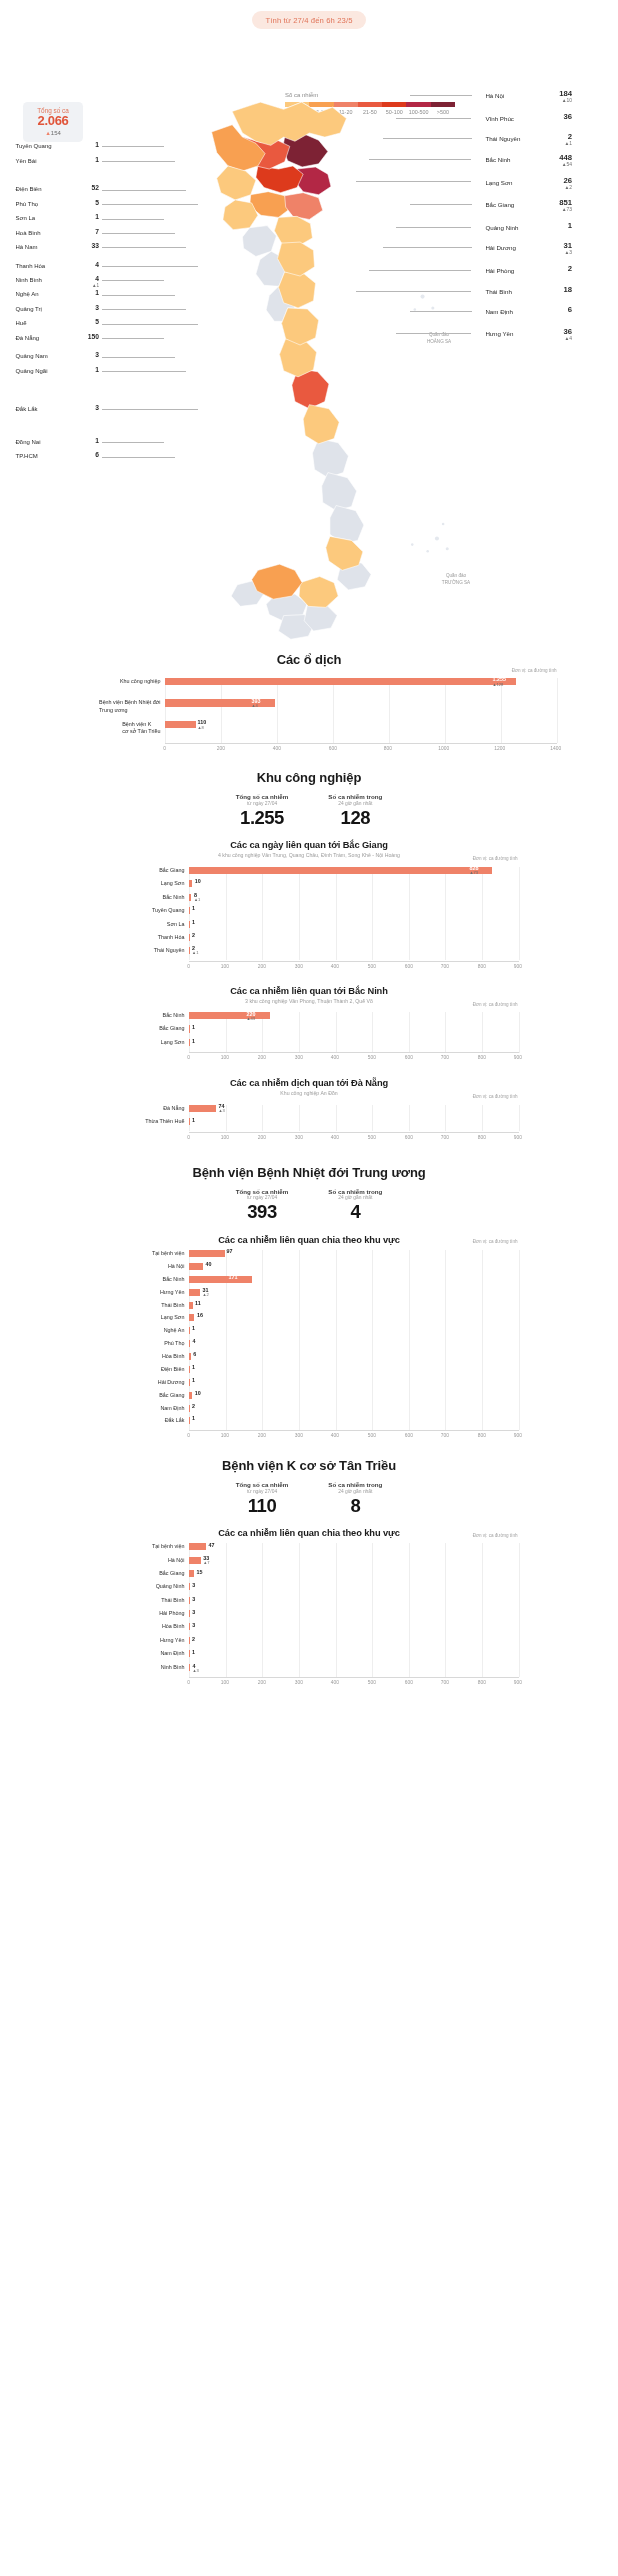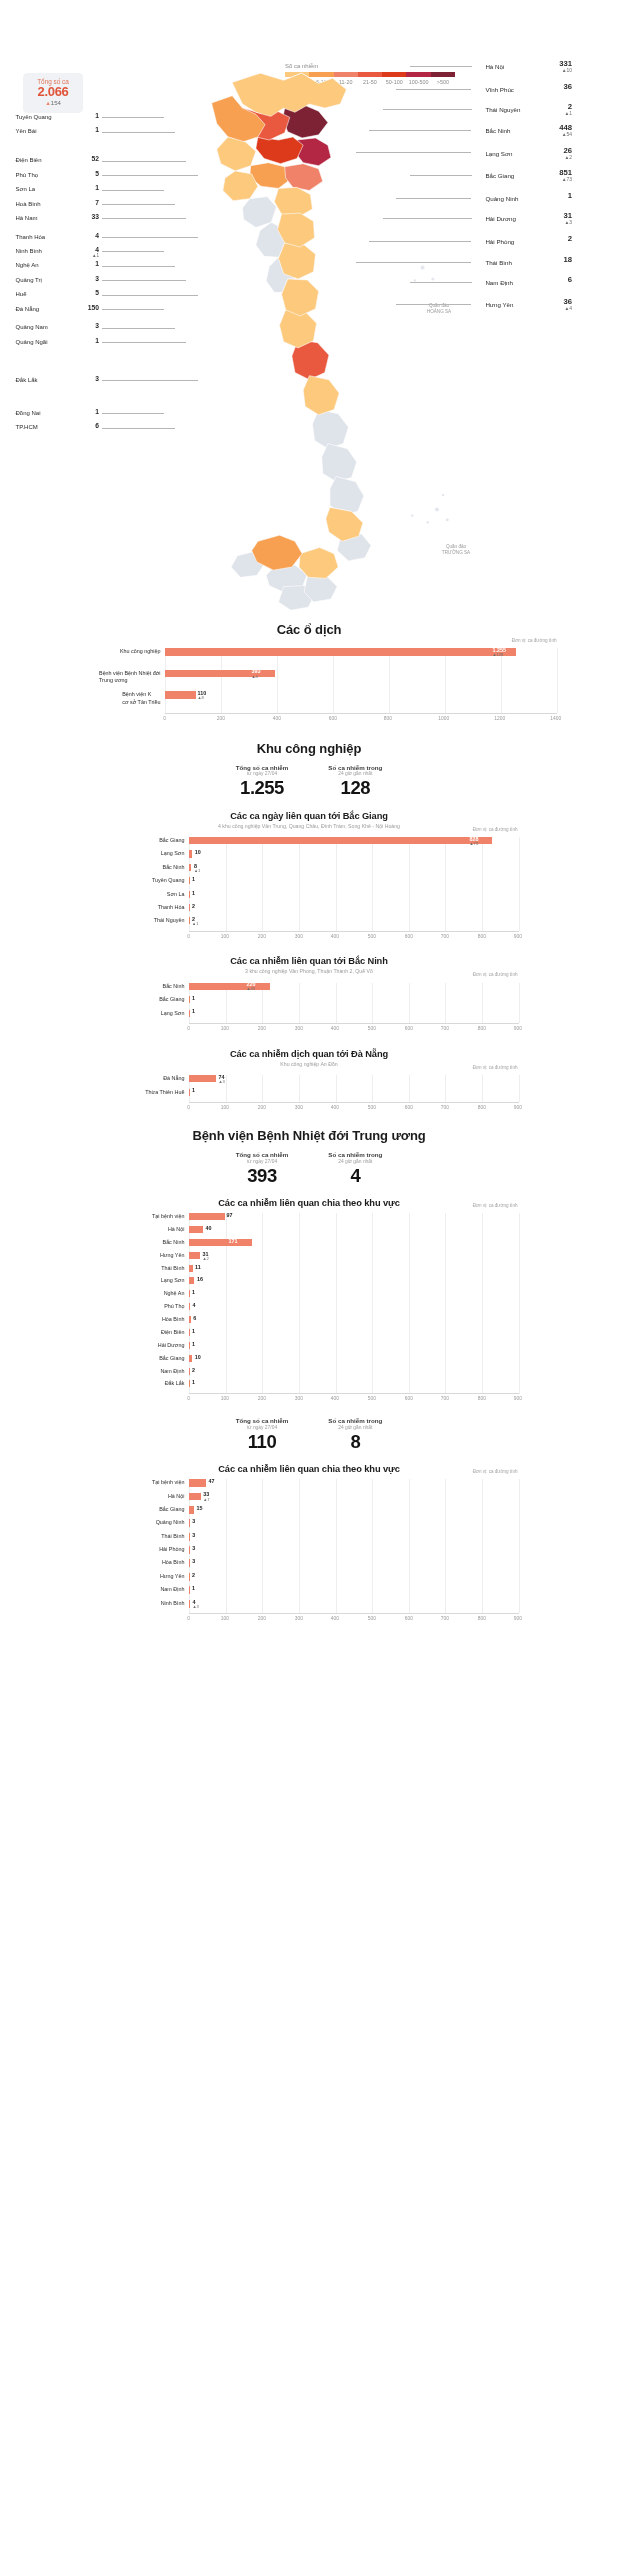--- a/index.html
+++ b/index.html
@@ -96,20 +96,23 @@
   
   .footer { position:relative; height:31px; }
   .footer .src { position:absolute; left:7.2px; top:13.4px; font-size:4.6px; color:#a8a8a8; }
   .zing { position:absolute; right:11.3px; top:3.1px; color:#ef8268; font-size:15.5px; font-weight:bold; font-style:italic; letter-spacing:-0.5px;}
 </style>
 </head>
 <body>
 
 <div class="page">
 
+  <div class="header">
+    <span class="date-pill">Tính từ 27/4 đến 6h 23/5</span>
+  </div>
 
   <div class="map-wrap">
 
     <div class="total-card">
       <div class="t-label">Tổng số ca</div>
       <div class="t-value">2.066</div>
       <div class="t-delta">
         <span class="arrow">▲</span><span>154</span>
       </div>
     </div>
@@ -320,21 +323,21 @@
           <span class="vw">
             <span class="vl">6</span>
           </span>
         </div>
       </div>
 
     <div class="right-col" id="right-col">
         <div class="rrow" style="top: 0px;">
           <span class="nm">Hà Nội</span>
           <span class="vw">
-            <span class="vl">331</span>
+            <span class="vl">184</span>
             <span class="dl">▲10</span>
           </span>
         </div>
         <div class="rrow" style="top: 23px;">
           <span class="nm">Vĩnh Phúc</span>
           <span class="vw">
             <span class="vl">36</span>
           </span>
         </div>
         <div class="rrow" style="top: 43px;">
@@ -634,21 +637,21 @@
           <div class="bar-row" style="left: 0px; top: 13.4px; width: 330px;">
             <div class="bar-lab">Thừa Thiên Huế</div>
             <div class="bar" style="width: 1px; background: rgb(239, 130, 104);"></div>
             <div class="bar-val" style="left: 3.6px;"><span>1</span></div>
           </div>
         </div>
       </div>
   </div>
 
   <div>
-    <div class="sec-title" style="margin-top:12px">Bệnh viện Bệnh Nhiệt đới Trung ương</div>
+    <div class="sec-title" style="margin-top:19px">Bệnh viện Bệnh Nhiệt đới Trung ương</div>
     <div class="kpis">
       <div class="kpi">
         <div class="k-lab">Tổng số ca nhiễm</div>
         <div class="k-sub">từ ngày 27/04</div>
         <div class="k-val">393</div>
       </div>
       <div class="kpi">
         <div class="k-lab">Số ca nhiễm trong</div>
         <div class="k-sub">24 giờ gần nhất</div>
         <div class="k-val">4</div>
@@ -747,20 +750,21 @@
           <div class="bar-row" style="left: 0px; top: 167px; width: 330px;">
             <div class="bar-lab">Đắk Lắk</div>
             <div class="bar" style="width: 1px; background: rgb(239, 130, 104);"></div>
             <div class="bar-val" style="left: 3.6px;"><span>1</span></div>
           </div>
         </div>
       </div>
   </div>
 
   <div>
+    <div class="sec-title" style="margin-top:13.4px">Bệnh viện K cơ sở Tân Triều</div>
     <div class="kpis">
       <div class="kpi">
         <div class="k-lab">Tổng số ca nhiễm</div>
         <div class="k-sub">từ ngày 27/04</div>
         <div class="k-val">110</div>
       </div>
       <div class="kpi">
         <div class="k-lab">Số ca nhiễm trong</div>
         <div class="k-sub">24 giờ gần nhất</div>
         <div class="k-val">8</div>

